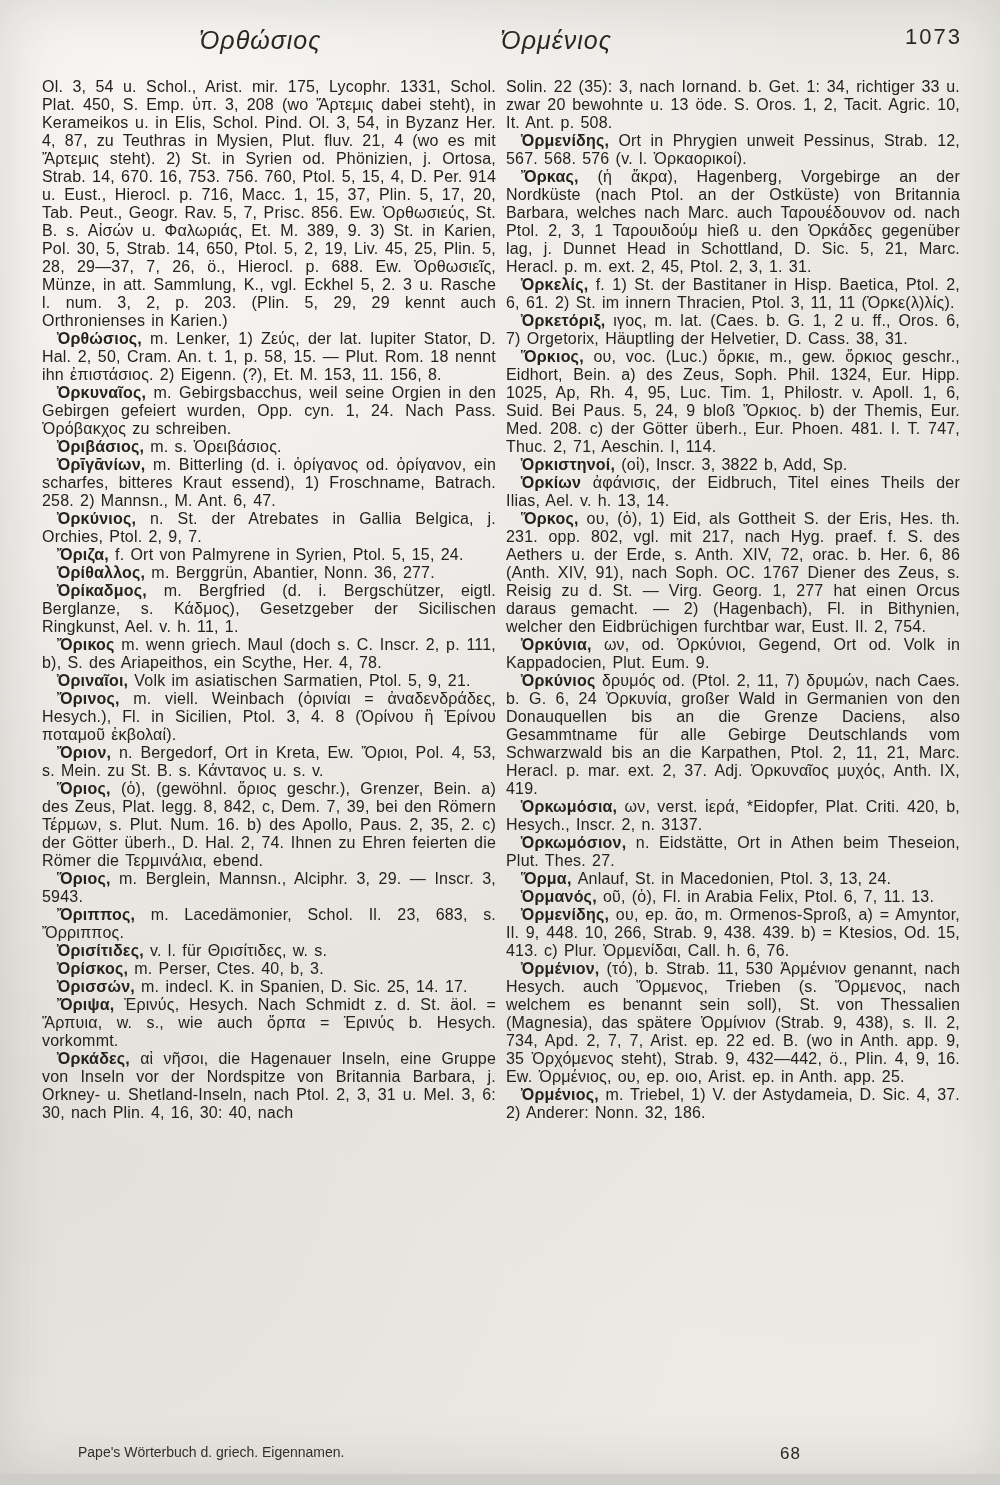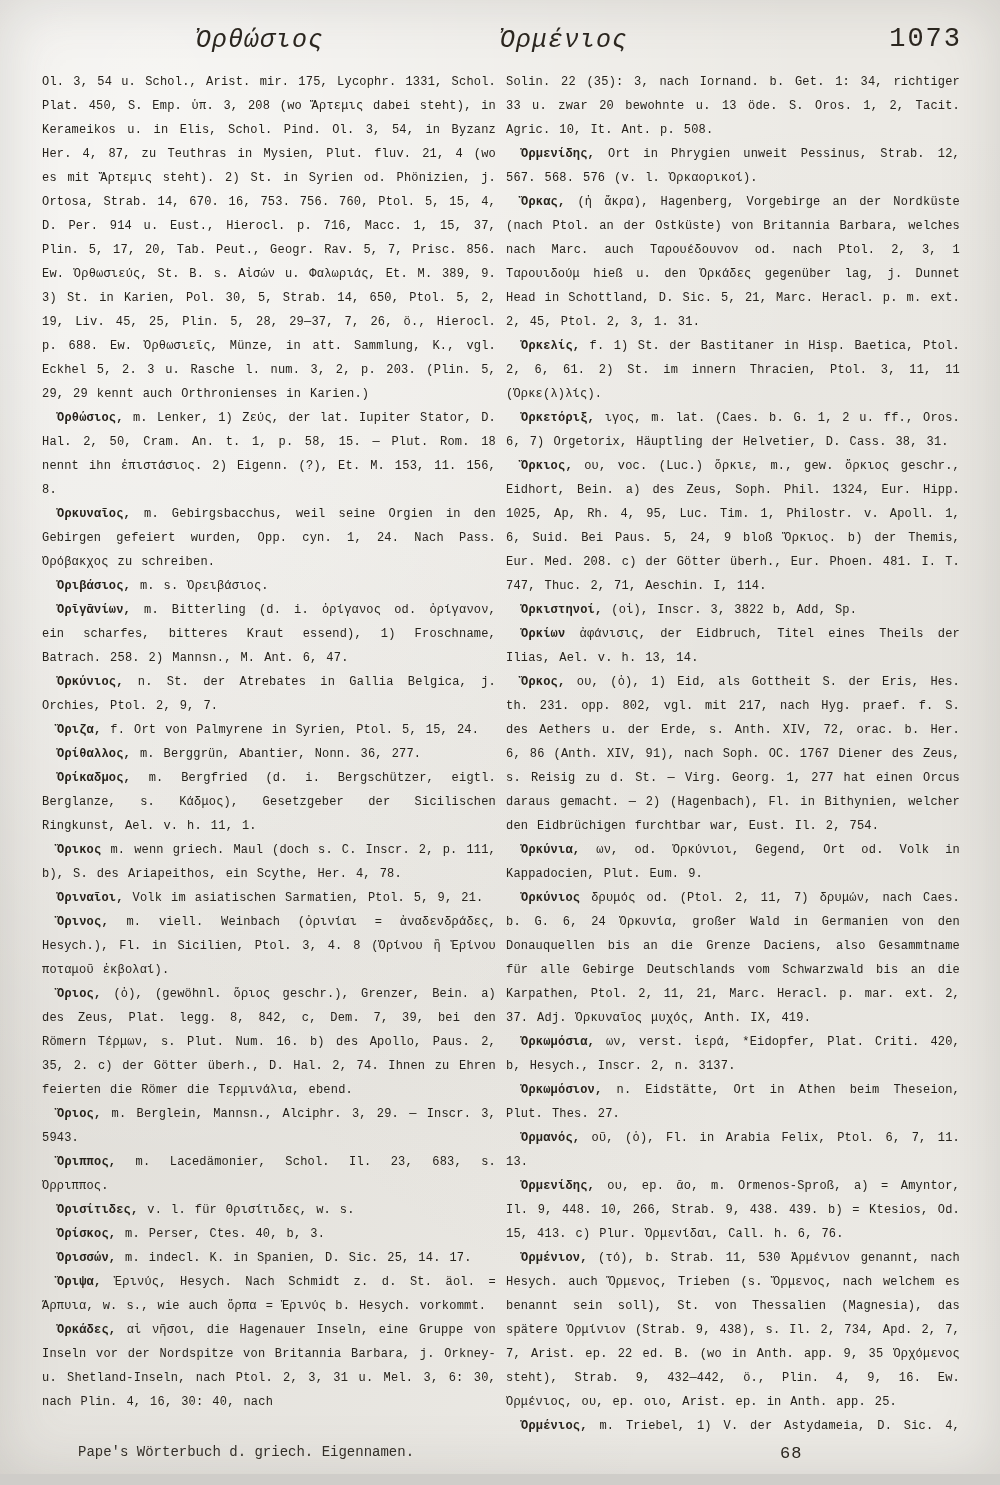--- a/index.html
+++ b/index.html
@@ -11,50 +11,50 @@
     position: relative;
     width: 1000px;
     height: 1474px;
     margin: 0 auto;
     background:
       radial-gradient(ellipse at 15% 8%, rgba(255,255,255,0.55), rgba(255,255,255,0) 55%),
       radial-gradient(ellipse at 85% 50%, rgba(140,134,124,0.07), rgba(0,0,0,0) 60%),
       radial-gradient(ellipse at 5% 75%, rgba(120,114,104,0.09), rgba(0,0,0,0) 50%),
       #eceae5;
     box-shadow: inset 0 0 60px rgba(90,85,75,0.18);
-    font-family: Liberation Mono, monospace;
+    font-family: Liberation Sans, sans-serif;
     color: #26221b;
     overflow: hidden;
   }
   .running-head-left, .running-head-right {
     position: absolute;
     top: 26px;
     font-style: italic;
     font-size: 25px;
     letter-spacing: 1px;
     color: #2b261f;
   }
   .running-head-left { left: 0; width: 520px; text-align: center; }
   .running-head-right { left: 500px; width: 400px; text-align: left; }
   .page-number {
     position: absolute;
     top: 24px;
     right: 38px;
-    font-size: 27px;
+    font-size: 22px;
     letter-spacing: 2px;
     color: #2b261f;
   }
   .column {
     position: absolute;
-    top: 70px;
+    top: 78px;
     width: 454px;
     height: 1372px;
     overflow: hidden;
-    font-size: 12px;
-    line-height: 24px;
+    font-size: 16px;
+    line-height: 18px;
     text-align: justify;
     letter-spacing: 0.2px;
     word-spacing: 1.5px;
     color: #26221b;
   }
   .column-left { left: 42px; }
   .column-right { left: 506px; }
   .column p {
     margin: 0;
     padding: 0;
@@ -98,20 +98,21 @@
       <p class="entry"><span class="headword">Ὀρκυναῖος,</span> m. Gebirgsbacchus, weil seine Orgien in den Gebirgen gefeiert wurden, Opp. cyn. 1, 24. Nach Pass. Ὀρόβακχος zu schreiben.</p>
       <p class="entry"><span class="headword">Ὀριβάσιος,</span> m. s. Ὀρειβάσιος.</p>
       <p class="entry"><span class="headword">Ὀρῑγᾱνίων,</span> m. Bitterling (d. i. ὀρίγανος od. ὀρίγανον, ein scharfes, bitteres Kraut essend), 1) Froschname, Batrach. 258. 2) Mannsn., M. Ant. 6, 47.</p>
       <p class="entry"><span class="headword">Ὀρκύνιος,</span> n. St. der Atrebates in Gallia Belgica, j. Orchies, Ptol. 2, 9, 7.</p>
       <p class="entry"><span class="headword">Ὄριζα,</span> f. Ort von Palmyrene in Syrien, Ptol. 5, 15, 24.</p>
       <p class="entry"><span class="headword">Ὀρίθαλλος,</span> m. Berggrün, Abantier, Nonn. 36, 277.</p>
       <p class="entry"><span class="headword">Ὀρίκαδμος,</span> m. Bergfried (d. i. Bergschützer, eigtl. Berglanze, s. Κάδμος), Gesetzgeber der Sicilischen Ringkunst, Ael. v. h. 11, 1.</p>
       <p class="entry"><span class="headword">Ὄρικος</span> m. wenn griech. Maul (doch s. C. Inscr. 2, p. 111, b), S. des Ariapeithos, ein Scythe, Her. 4, 78.</p>
       <p class="entry"><span class="headword">Ὀριναῖοι,</span> Volk im asiatischen Sarmatien, Ptol. 5, 9, 21.</p>
       <p class="entry"><span class="headword">Ὄρινος,</span> m. viell. Weinbach (ὀρινίαι = ἀναδενδράδες, Hesych.), Fl. in Sicilien, Ptol. 3, 4. 8 (Ὀρίνου ἢ Ἐρίνου ποταμοῦ ἐκβολαί).</p>
+      <p class="entry"><span class="headword">Ὄριον,</span> n. Bergedorf, Ort in Kreta, Ew. Ὄριοι, Pol. 4, 53, s. Mein. zu St. B. s. Κάντανος u. s. v.</p>
       <p class="entry"><span class="headword">Ὅριος,</span> (ὁ), (gewöhnl. ὅριος geschr.), Grenzer, Bein. a) des Zeus, Plat. legg. 8, 842, c, Dem. 7, 39, bei den Römern Τέρμων, s. Plut. Num. 16. b) des Apollo, Paus. 2, 35, 2. c) der Götter überh., D. Hal. 2, 74. Ihnen zu Ehren feierten die Römer die Τερμινάλια, ebend.</p>
       <p class="entry"><span class="headword">Ὅριος,</span> m. Berglein, Mannsn., Alciphr. 3, 29. — Inscr. 3, 5943.</p>
       <p class="entry"><span class="headword">Ὄριππος,</span> m. Lacedämonier, Schol. Il. 23, 683, s. Ὄρριππος.</p>
       <p class="entry"><span class="headword">Ὀρισίτιδες,</span> v. l. für Θρισίτιδες, w. s.</p>
       <p class="entry"><span class="headword">Ὀρίσκος,</span> m. Perser, Ctes. 40, b, 3.</p>
       <p class="entry"><span class="headword">Ὀρισσών,</span> m. indecl. K. in Spanien, D. Sic. 25, 14. 17.</p>
       <p class="entry"><span class="headword">Ὄριψα,</span> Ἐρινύς, Hesych. Nach Schmidt z. d. St. äol. = Ἅρπυια, w. s., wie auch ὄρπα = Ἐρινύς b. Hesych. vorkommt.</p>
       <p class="entry"><span class="headword">Ὀρκάδες,</span> αἱ νῆσοι, die Hagenauer Inseln, eine Gruppe von Inseln vor der Nordspitze von Britannia Barbara, j. Orkney- u. Shetland-Inseln, nach Ptol. 2, 3, 31 u. Mel. 3, 6: 30, nach Plin. 4, 16, 30: 40, nach</p>
     </div>
 
@@ -122,20 +123,21 @@
       <p class="entry"><span class="headword">Ὀρκελίς,</span> f. 1) St. der Bastitaner in Hisp. Baetica, Ptol. 2, 6, 61. 2) St. im innern Thracien, Ptol. 3, 11, 11 (Ὀρκε(λ)λίς).</p>
       <p class="entry"><span class="headword">Ὀρκετόριξ,</span> ιγος, m. lat. (Caes. b. G. 1, 2 u. ff., Oros. 6, 7) Orgetorix, Häuptling der Helvetier, D. Cass. 38, 31.</p>
       <p class="entry"><span class="headword">Ὅρκιος,</span> ου, voc. (Luc.) ὅρκιε, m., gew. ὅρκιος geschr., Eidhort, Bein. a) des Zeus, Soph. Phil. 1324, Eur. Hipp. 1025, Ap, Rh. 4, 95, Luc. Tim. 1, Philostr. v. Apoll. 1, 6, Suid. Bei Paus. 5, 24, 9 bloß Ὅρκιος. b) der Themis, Eur. Med. 208. c) der Götter überh., Eur. Phoen. 481. I. T. 747, Thuc. 2, 71, Aeschin. I, 114.</p>
       <p class="entry"><span class="headword">Ὁρκιστηνοί,</span> (οἱ), Inscr. 3, 3822 b, Add, Sp.</p>
       <p class="entry"><span class="headword">Ὁρκίων</span> ἀφάνισις, der Eidbruch, Titel eines Theils der Ilias, Ael. v. h. 13, 14.</p>
       <p class="entry"><span class="headword">Ὅρκος,</span> ου, (ὁ), 1) Eid, als Gottheit S. der Eris, Hes. th. 231. opp. 802, vgl. mit 217, nach Hyg. praef. f. S. des Aethers u. der Erde, s. Anth. XIV, 72, orac. b. Her. 6, 86 (Anth. XIV, 91), nach Soph. OC. 1767 Diener des Zeus, s. Reisig zu d. St. — Virg. Georg. 1, 277 hat einen Orcus daraus gemacht. — 2) (Hagenbach), Fl. in Bithynien, welcher den Eidbrüchigen furchtbar war, Eust. Il. 2, 754.</p>
       <p class="entry"><span class="headword">Ὀρκύνια,</span> ων, od. Ὀρκύνιοι, Gegend, Ort od. Volk in Kappadocien, Plut. Eum. 9.</p>
       <p class="entry"><span class="headword">Ὀρκύνιος</span> δρυμός od. (Ptol. 2, 11, 7) δρυμών, nach Caes. b. G. 6, 24 Ὀρκυνία, großer Wald in Germanien von den Donauquellen bis an die Grenze Daciens, also Gesammtname für alle Gebirge Deutschlands vom Schwarzwald bis an die Karpathen, Ptol. 2, 11, 21, Marc. Heracl. p. mar. ext. 2, 37. Adj. Ὀρκυναῖος μυχός, Anth. IX, 419.</p>
       <p class="entry"><span class="headword">Ὁρκωμόσια,</span> ων, verst. ἱερά, *Eidopfer, Plat. Criti. 420, b, Hesych., Inscr. 2, n. 3137.</p>
       <p class="entry"><span class="headword">Ὁρκωμόσιον,</span> n. Eidstätte, Ort in Athen beim Theseion, Plut. Thes. 27.</p>
+      <p class="entry"><span class="headword">Ὅρμα,</span> Anlauf, St. in Macedonien, Ptol. 3, 13, 24.</p>
       <p class="entry"><span class="headword">Ὁρμανός,</span> οῦ, (ὁ), Fl. in Arabia Felix, Ptol. 6, 7, 11. 13.</p>
       <p class="entry"><span class="headword">Ὀρμενίδης,</span> ου, ep. ᾱο, m. Ormenos-Sproß, a) = Amyntor, Il. 9, 448. 10, 266, Strab. 9, 438. 439. b) = Ktesios, Od. 15, 413. c) Plur. Ὀρμενίδαι, Call. h. 6, 76.</p>
       <p class="entry"><span class="headword">Ὀρμένιον,</span> (τό), b. Strab. 11, 530 Ἀρμένιον genannt, nach Hesych. auch Ὅρμενος, Trieben (s. Ὅρμενος, nach welchem es benannt sein soll), St. von Thessalien (Magnesia), das spätere Ὀρμίνιον (Strab. 9, 438), s. Il. 2, 734, Apd. 2, 7, 7, Arist. ep. 22 ed. B. (wo in Anth. app. 9, 35 Ὀρχόμενος steht), Strab. 9, 432—442, ö., Plin. 4, 9, 16. Ew. Ὀρμένιος, ου, ep. οιο, Arist. ep. in Anth. app. 25.</p>
       <p class="entry"><span class="headword">Ὀρμένιος,</span> m. Triebel, 1) V. der Astydameia, D. Sic. 4, 37. 2) Anderer: Nonn. 32, 186.</p>
     </div>
 
   <div class="footer-imprint">Pape's Wörterbuch d. griech. Eigennamen.</div>
 
   <div class="sheet-number">68</div>
 

